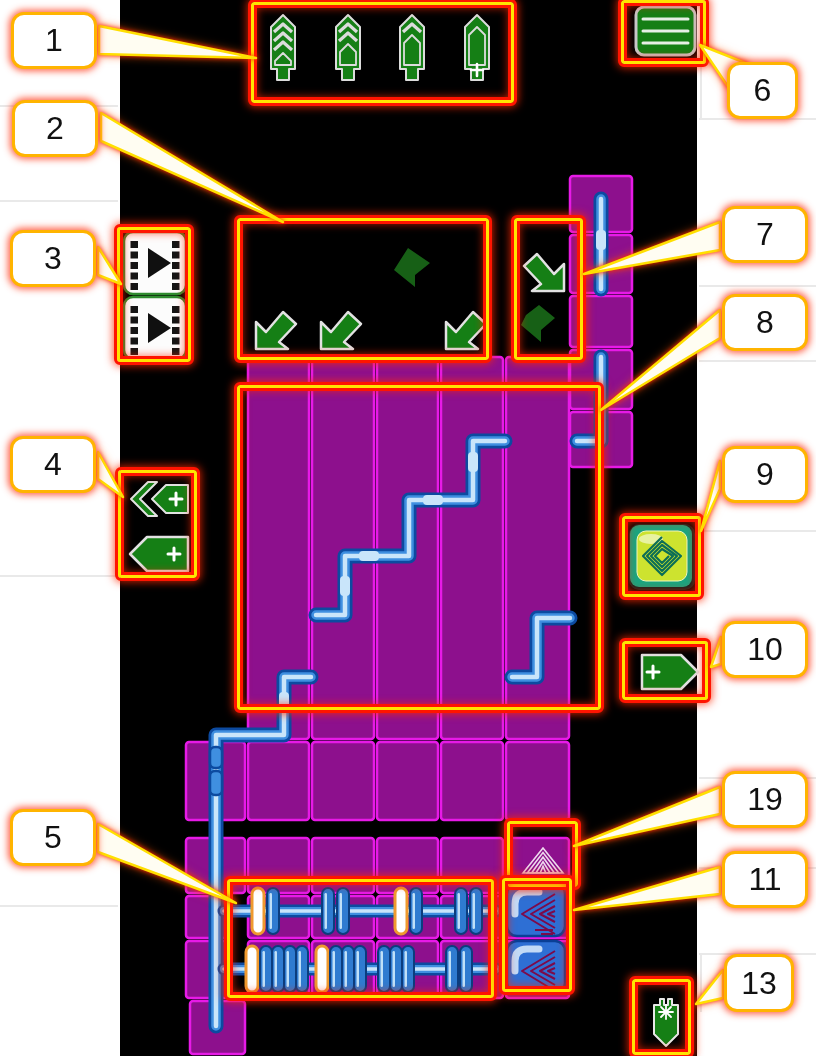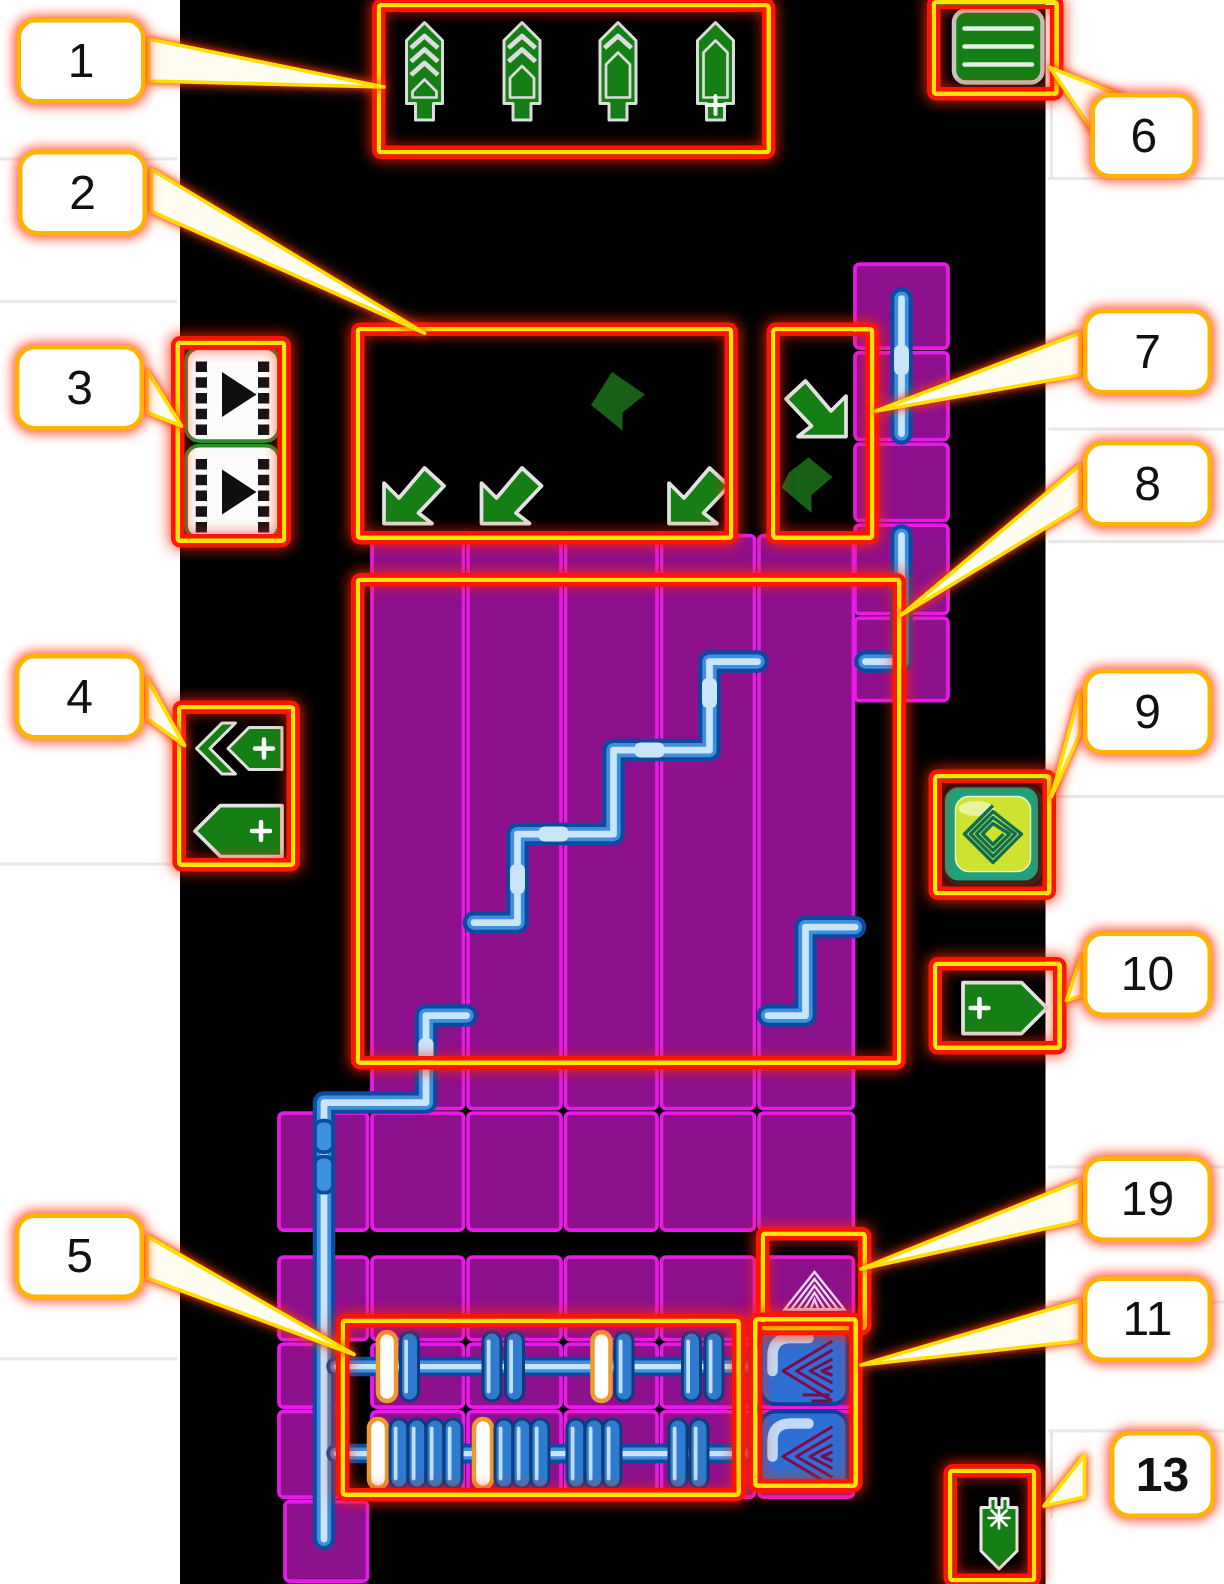--- a/index.html
+++ b/index.html
@@ -335,16 +335,16 @@
     </div>
     <div class="callout" style="left: 722px; top: 621px; width: 80px; height: 51px; justify-content: center;">
       <span>10</span>
     </div>
     <div class="callout" style="left: 722px; top: 771px; width: 80px; height: 51px;">
       <span>19</span>
     </div>
     <div class="callout" style="left: 722px; top: 851px; width: 80px; height: 51px;">
       <span>11</span>
     </div>
-    <div class="callout" style="left: 740px; top: 954px; width: 64px; height: 52px; font-weight: bold;">
+    <div class="callout" style="left: 724px; top: 954px; width: 64px; height: 52px;">
       <span>13</span>
     </div>
   </div>
 
 </body></html>

